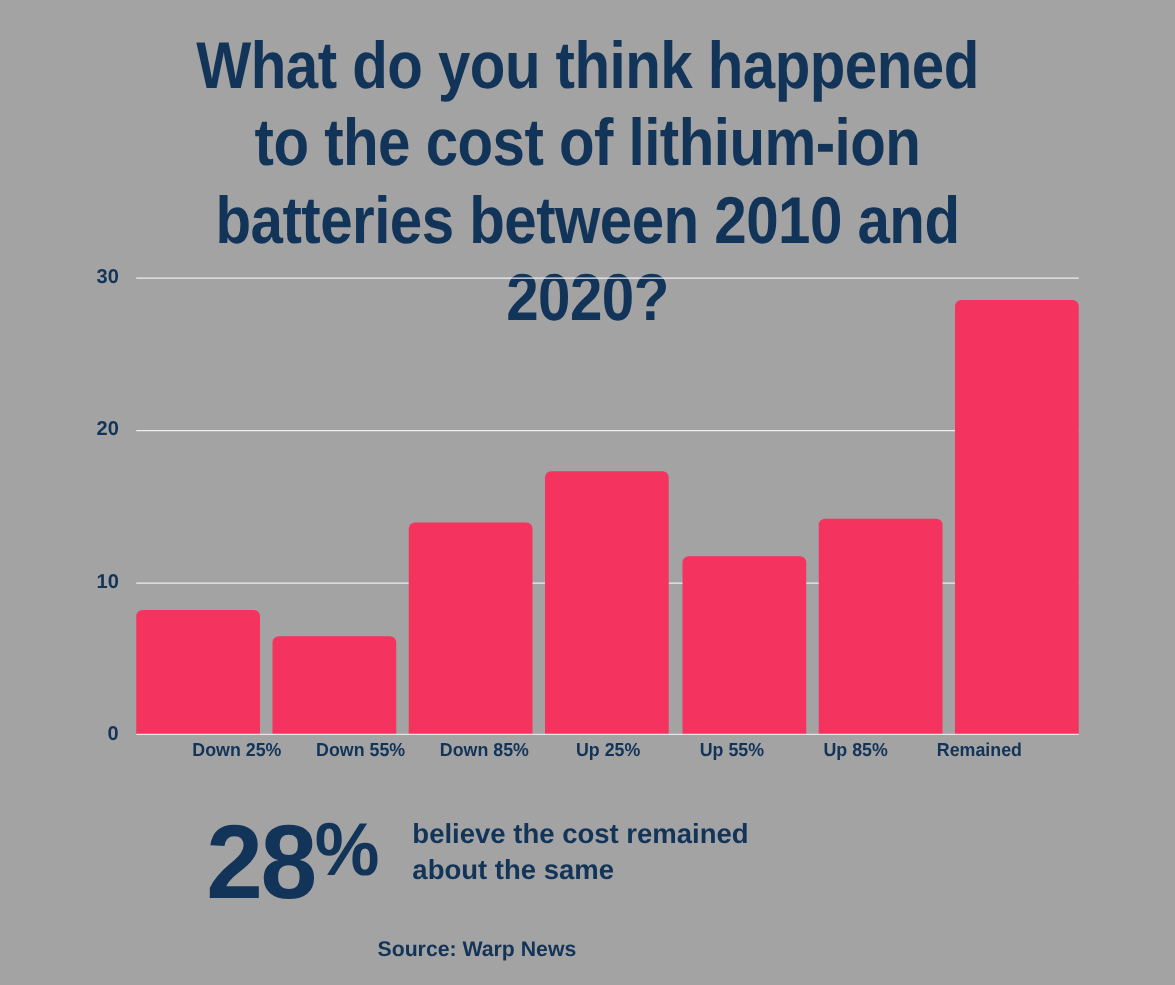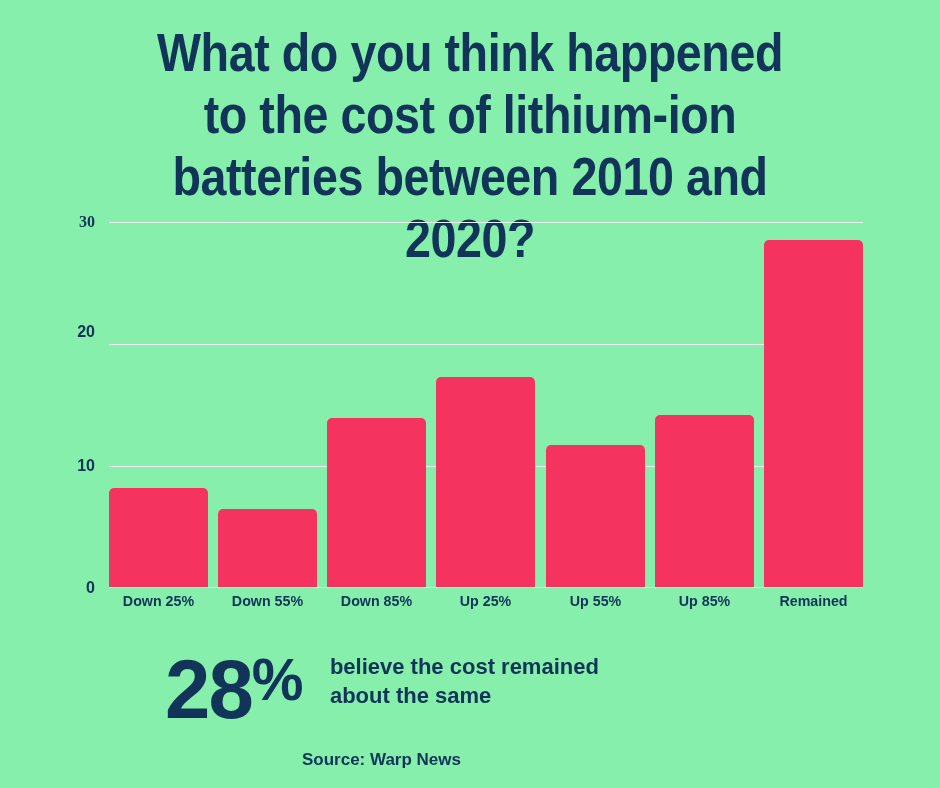--- a/index.html
+++ b/index.html
@@ -7,21 +7,21 @@
     padding: 0;
     background: #ffffff;
   }
   body {
     font-family: "Liberation Sans", "DejaVu Sans", sans-serif;
   }
   #poster {
     position: relative;
     width: 940px;
     height: 788px;
-    background: #86efac;
+    background: #a3a3a3;
     overflow: hidden;
   }
 
   
   .title {
     position: absolute;
     left: 40px;
     top: 22px;
     width: 860px;
     text-align: center;
@@ -102,21 +102,21 @@
     background: #f5335f;
     border-radius: 5px 5px 0 0;
   }
 
   .xlabels {
     position: absolute;
     left: 109px;
     top: 592px;
     width: 754px;
     display: flex;
-    justify-content: space-between;
+    justify-content: center;
   }
   .xlabel {
     width: 99px;
     text-align: center;
     color: #123458;
     font-size: 15px;
     font-weight: 700;
     white-space: nowrap;
     transform: scaleX(0.95);
   }
@@ -181,22 +181,22 @@
   <div class="chart">
     <div class="plot">
       <div class="ygrid">
           <div class="gridline" style="top: 244px;"></div>
           <div class="gridline" style="top: 122px;"></div>
           <div class="gridline" style="top: 0px;"></div>
         </div>
       <div class="yticks">
           <div class="ytick" style="top: 366px;">0</div>
           <div class="ytick" style="top: 244px;">10</div>
-          <div class="ytick" style="top: 110px;">20</div>
-          <div class="ytick" style="top: 0px; font-family: Liberation Serif, serif;">30</div>
+          <div class="ytick" style="top: 122px;">20</div>
+          <div class="ytick" style="top: 0px;">30</div>
         </div>
       <div class="bars">
           <div class="bar-slot">
             <div class="bar" title="Down 25%: 8.2" style="height: 100.04px; background: rgb(245, 51, 95);"></div>
           </div>
           <div class="bar-slot">
             <div class="bar" title="Down 55%: 6.5" style="height: 79.3px; background: rgb(245, 51, 95);"></div>
           </div>
           <div class="bar-slot">
             <div class="bar" title="Down 85%: 13.9" style="height: 169.58px; background: rgb(245, 51, 95);"></div>

